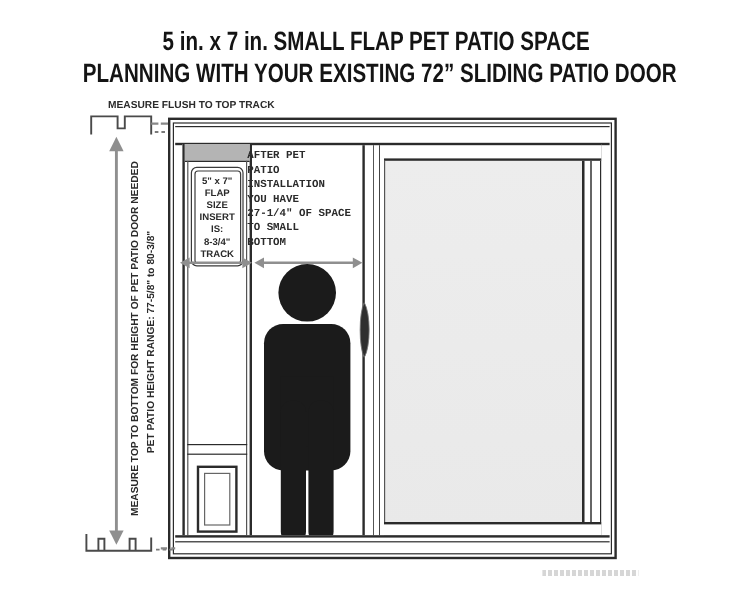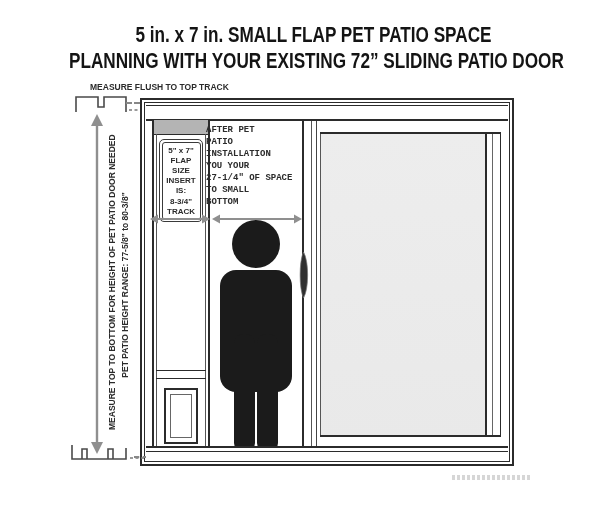--- a/index.html
+++ b/index.html
@@ -144,21 +144,21 @@
       <div class="pet-flap">
         <div class="pet-flap-inner"></div>
       </div>
       <div class="flap-underline"></div>
     </div>
 
     <div class="walk-text">
       <div>AFTER PET</div>
       <div>PATIO</div>
       <div>INSTALLATION</div>
-      <div>YOU YOUR</div>
+      <div>YOU HAVE</div>
       <div>27-1/4" OF SPACE</div>
       <div>TO SMALL</div>
       <div>BOTTOM</div>
     </div>
 
     <svg class="h-arrows" width="166" height="14">
       <g>
         <polygon points="4,7 12,2.5 12,11.5"></polygon>
         <line x1="10" y1="7" x2="58" y2="7"></line>
         <polygon points="64,7 56,2.5 56,11.5"></polygon>

